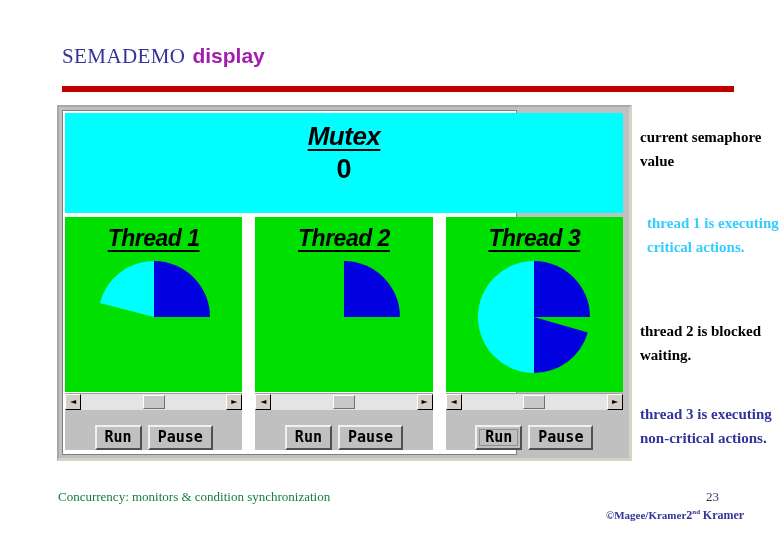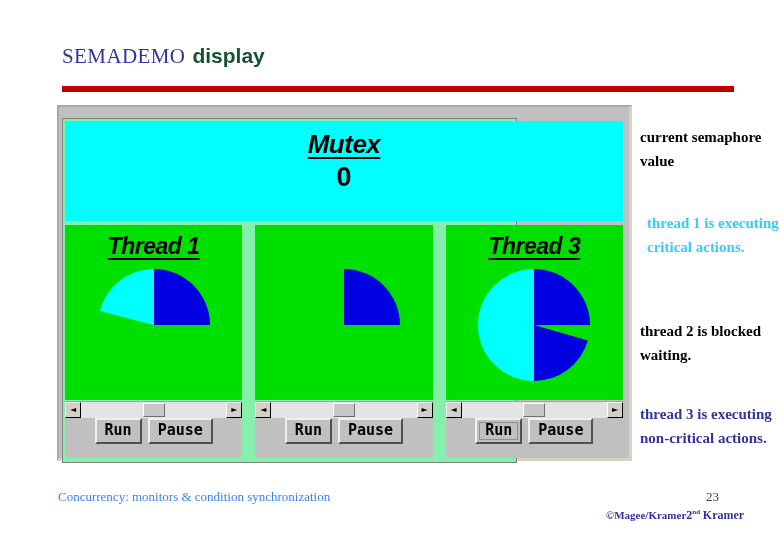--- a/index.html
+++ b/index.html
@@ -26,21 +26,21 @@
     font-family: "Liberation Serif", serif;
     font-variant: small-caps;
     font-size: 21px;
     color: #333399;
     letter-spacing: 0.4px;
   }
   #slide-title .t-sans {
     font-family: "Liberation Sans", sans-serif;
     font-size: 21px;
     font-weight: bold;
-    color: #14532d;
+    color: #a21caf;
     margin-left: 7px;
   }
   #title-rule {
     position: absolute;
     left: 62px;
     top: 86px;
     width: 672px;
     height: 6px;
     background: #c00000;
   }
@@ -58,24 +58,23 @@
     border-right: 3px solid #d8d2c0;
     border-bottom: 3px solid #d8d2c0;
     box-sizing: border-box;
   }
   #applet-inner {
     position: absolute;
     left: 3px;
     top: 3px;
     width: 455px;
     height: 345px;
-    background: #86efac;
+    background: #ffffff;
     border: 1px solid #808080;
     box-sizing: border-box;
-    margin-top: 8px;
   }
 
   
   #mutex-panel {
     position: absolute;
     left: 2px;
     top: 2px;
     width: 558px;
     height: 100px;
     background: #00ffff;
@@ -188,21 +187,21 @@
     border-left: 1px solid #ffffff;
     border-right: 1px solid #707070;
     border-bottom: 1px solid #707070;
     box-sizing: border-box;
   }
 
   
   .btn-row {
     height: 40px;
     display: flex;
-    align-items: flex-start;
+    align-items: flex-end;
     justify-content: center;
     gap: 6px;
     background: #c0c0c0;
   }
   .awt-btn {
     font-family: "DejaVu Sans Mono", monospace;
     font-size: 15px;
     font-weight: bold;
     color: #000000;
     background: #c0c0c0;
@@ -234,21 +233,21 @@
   #annot-thread2   { top: 320px; color: #000000; }
   #annot-thread3   { top: 403px; color: #333399; }
 
   
   #footer-note {
     position: absolute;
     left: 58px;
     top: 489px;
     font-family: "Liberation Serif", serif;
     font-size: 13px;
-    color: #3b82f6;
+    color: #15803d;
     text-align: center;
   }
   #page-number {
     position: absolute;
     left: 706px;
     top: 489px;
     font-family: "Liberation Serif", serif;
     font-size: 13px;
     color: #333366;
   }
@@ -301,20 +300,21 @@
           <div class="sb-btn">►</div>
         </div>
         <div class="btn-row">
           <div class="awt-btn">Run</div>
           <div class="awt-btn">Pause</div>
         </div>
       </div>
 
       <div class="thread-col">
         <div class="thread-canvas">
+          <div class="thread-title">Thread 2</div>
           <svg class="thread-pie" width="112" height="112" viewBox="0 0 112 112">
             <path d="M 56 56 L 56 0 A 56 56 0 0 1 112 56 Z" fill="#0000e0"></path>
           </svg>
         </div>
         <div class="scrollbar">
           <div class="sb-btn">◄</div>
           <div class="sb-track">
             <div class="sb-thumb"></div>
           </div>
           <div class="sb-btn">►</div>

